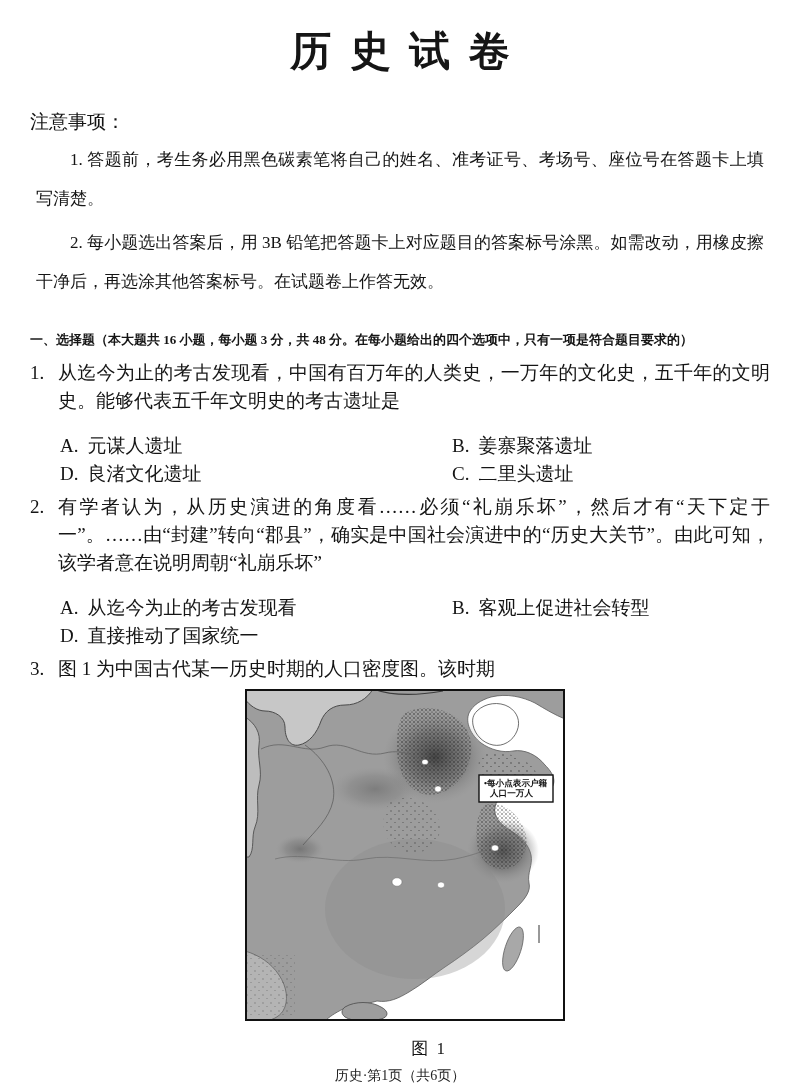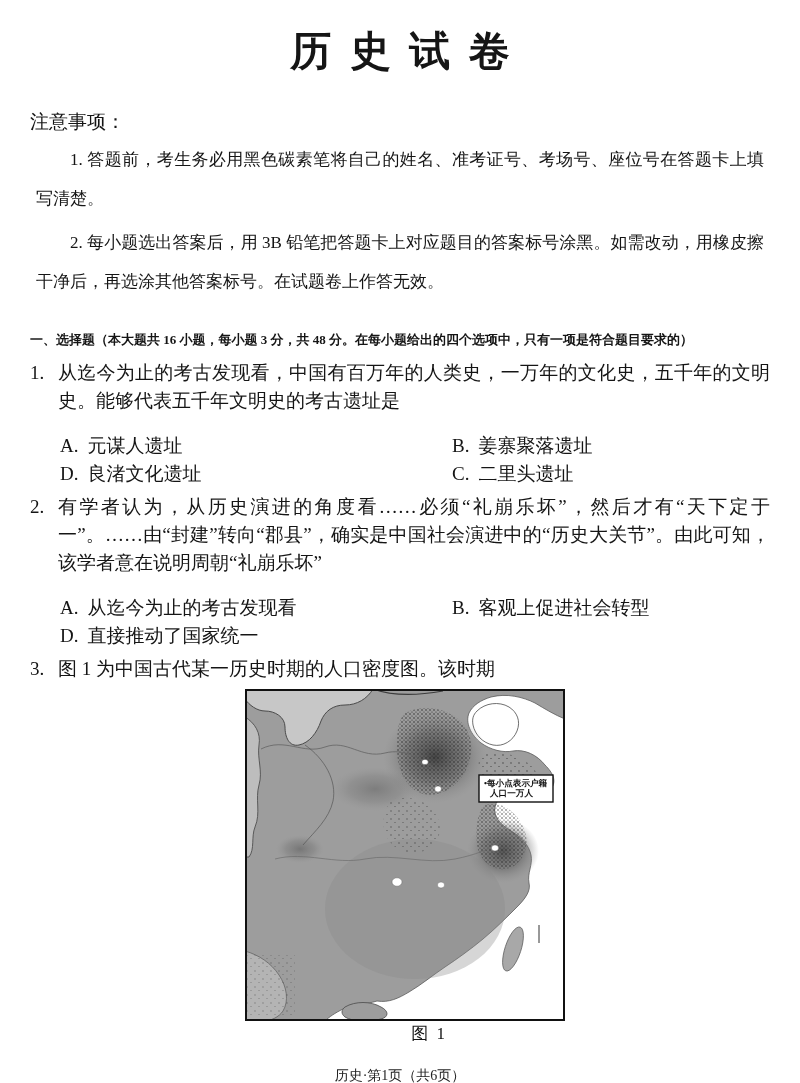--- a/index.html
+++ b/index.html
@@ -28,21 +28,21 @@
   .qnum{flex:0 0 28px;}
   .stem-text{flex:1;}
   .options{
     display:grid;grid-template-columns:392px 1fr;
     padding-left:30px;margin-top:17px;
   }
   .option{white-space:nowrap;}
   .opt-label{margin-right:9px;}
   .figure{width:368px;margin:6px 0 0 215px;}
   .figure svg{display:block;}
-  .caption{text-align:center;font-size:17px;margin-top:1px;letter-spacing:2px;}
+  .caption{text-align:center;font-size:17px;margin-top:16px;letter-spacing:2px;}
   .footer{
     position:absolute;left:0;right:0;bottom:22px;
     text-align:center;font-size:14px;color:#222;
   }
 </style>
 </head>
 <body>
 
 <div class="page">
 

